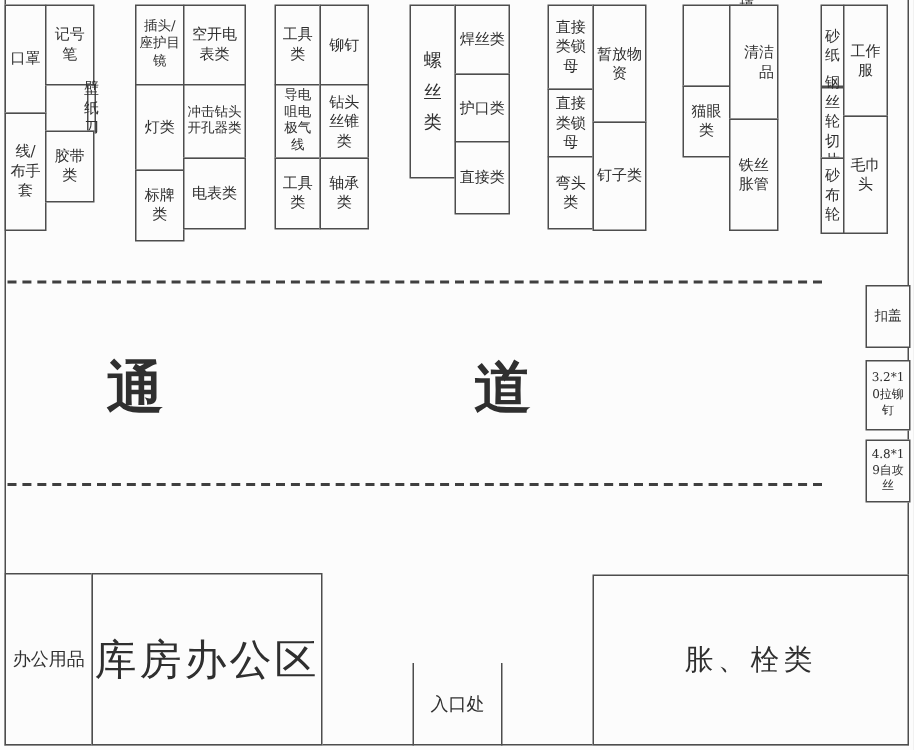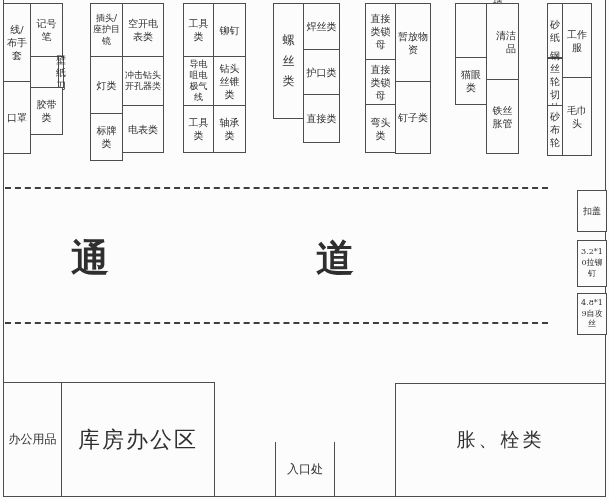--- a/index.html
+++ b/index.html
@@ -58,21 +58,21 @@
     line-height:1;
   }
   
   .area{
     position:absolute;box-sizing:border-box;
     border:1px solid var(--wall);
     display:flex;align-items:center;justify-content:center;
     text-align:center;background:var(--bg);
   }
   #office-supplies{left:3px;top:382px;width:59px;height:115px;font-size:12px;}
-  #warehouse-office{left:61px;top:382px;width:154px;height:115px;font-size:22px;letter-spacing:2px;}
+  #warehouse-office{left:61px;top:382px;width:154px;height:115px;font-size:28px;letter-spacing:2px;}
   #entrance{
     left:275px;top:442px;width:60px;height:55px;
     position:absolute;box-sizing:border-box;
     border-left:1px solid var(--wall);
     border-right:1px solid var(--wall);
     display:flex;align-items:center;justify-content:center;
     font-size:12px;
   }
   #bolt-area{left:395px;top:383px;width:211px;height:114px;font-size:19px;letter-spacing:3px;text-align:center;}
 </style>
@@ -81,22 +81,22 @@
 
 <div id="canvas">
 
   <div class="wall v" style="left:3px;top:0;height:497px;"></div>
   <div class="wall v" style="left:605px;top:0;height:497px;"></div>
   <div class="wall h" style="left:3px;top:496px;width:603px;"></div>
 
   <div id="shelves">
       <div class="shelf-group" style="left: 3px;">
         <div class="shelf-col" style="width: 28px;">
+          <div class="cell" style="height: 73px;">口罩</div>
           <div class="cell" style="height: 79px;">线/布手套</div>
-          <div class="cell" style="height: 73px;">口罩</div>
         </div>
         <div class="shelf-col" style="width: 33px;">
           <div class="cell" style="height: 54px; text-align: center;">记号笔</div>
           <div class="cell" style="height: 32px; margin-left: 28px;">壁纸刀</div>
           <div class="cell" style="height: 48px;">胶带类</div>
         </div>
       </div>
       <div class="shelf-group" style="left: 90px;">
         <div class="shelf-col" style="width: 33px;">
           <div class="cell small" style="height: 54px;">插头/座护目镜</div>
@@ -149,21 +149,21 @@
         </div>
         <div class="shelf-col" style="width: 33px;">
           <div class="cell" style="height: 77px; text-align: right;">清洁品</div>
           <div class="cell" style="height: 75px;">铁丝胀管</div>
         </div>
       </div>
       <div class="shelf-group" style="left: 547px;">
         <div class="shelf-col" style="width: 16px; justify-content: space-between;">
           <div class="cell" style="height: 55px;">砂纸</div>
           <div class="cell" style="height: 48px;">钢丝轮切片</div>
-          <div class="cell" style="height: 51px; font-family: Liberation Mono, monospace;">砂布轮</div>
+          <div class="cell" style="height: 51px;">砂布轮</div>
         </div>
         <div class="shelf-col" style="width: 30px;">
           <div class="cell" style="height: 75px;">工作服</div>
           <div class="cell" style="height: 79px;">毛巾头</div>
         </div>
       </div>
     </div>
 
   <div class="dash" style="top:187px;"></div>
   <div class="dash" style="top:322px;"></div>

